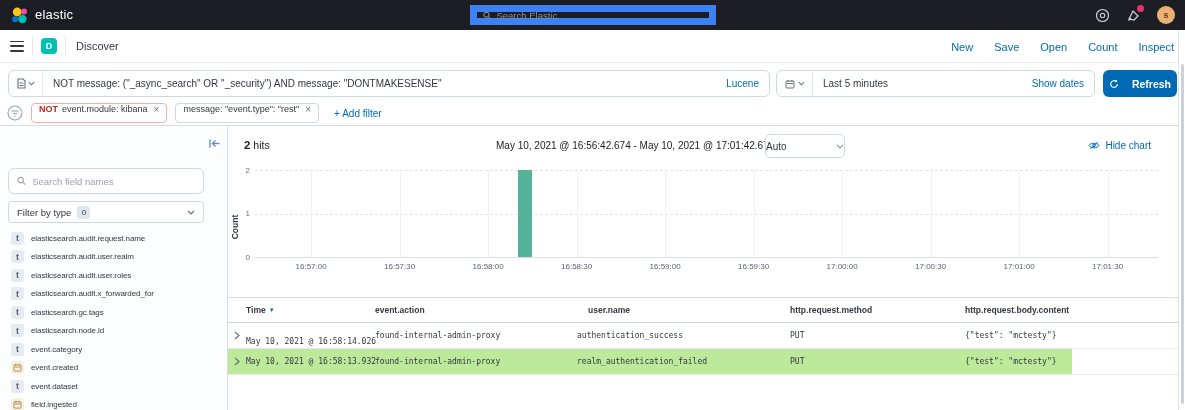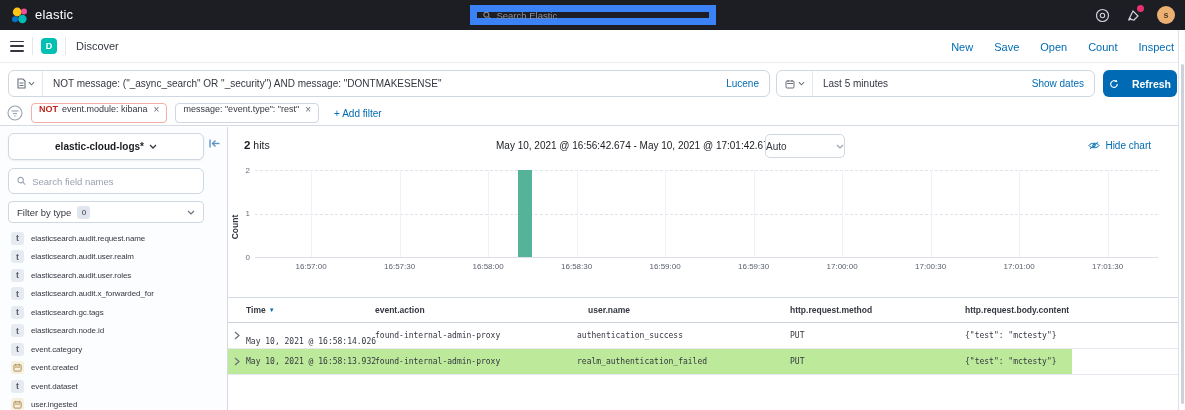--- a/index.html
+++ b/index.html
@@ -217,26 +217,20 @@
         </div>
         <div class="filter-pill">
           <span>message: "event.type": "rest"</span>
           <span class="pill-close">×</span>
         </div>
       </span>
     <span class="add-filter">+ Add filter</span>
   </div>
 
   <aside class="sidebar">
-    <div class="index-btn">
-      <span>elastic-cloud-logs*</span>
-      <svg width="8" height="5" viewBox="0 0 8 5">
-        <polyline points="1,1 4,4 7,1" fill="none" stroke="#343741" stroke-width="1.3"></polyline>
-      </svg>
-    </div>
     <span class="collapse-btn">
       <svg width="15" height="15" viewBox="0 0 15 15">
         <line x1="3" y1="3.5" x2="3" y2="11.5" stroke="#6092c0" stroke-width="1.4"></line>
         <line x1="5.5" y1="7.5" x2="12.5" y2="7.5" stroke="#6092c0" stroke-width="1.4"></line>
         <polyline points="8.5,4.5 5.5,7.5 8.5,10.5" fill="none" stroke="#6092c0" stroke-width="1.4"></polyline>
       </svg>
     </span>
     <div class="field-search">
       <svg width="10" height="10" viewBox="0 0 10 10">
         <circle cx="4" cy="4" r="3" fill="none" stroke="#98a2b3" stroke-width="1.2"></circle>
@@ -297,21 +291,21 @@
         </div>
         <div class="field-item">
           <div class="field-chip date">
             <svg width="9" height="9" viewBox="0 0 10 10">
               <rect x="1" y="2" width="8" height="7" rx="1" fill="none" stroke="#ad8848" stroke-width="1"></rect>
               <line x1="3" y1="1" x2="3" y2="3" stroke="#ad8848" stroke-width="1"></line>
               <line x1="7" y1="1" x2="7" y2="3" stroke="#ad8848" stroke-width="1"></line>
               <line x1="2" y1="4.5" x2="8" y2="4.5" stroke="#ad8848" stroke-width="1"></line>
             </svg>
           </div>
-          <div class="field-name">user.ingested</div>
+          <div class="field-name">field.ingested</div>
         </div>
       </div>
   </aside>
 
   <main class="main">
     <div class="hits-row">
       <span class="hits">
         <b>2</b>
         <span>hits</span>
       </span>

